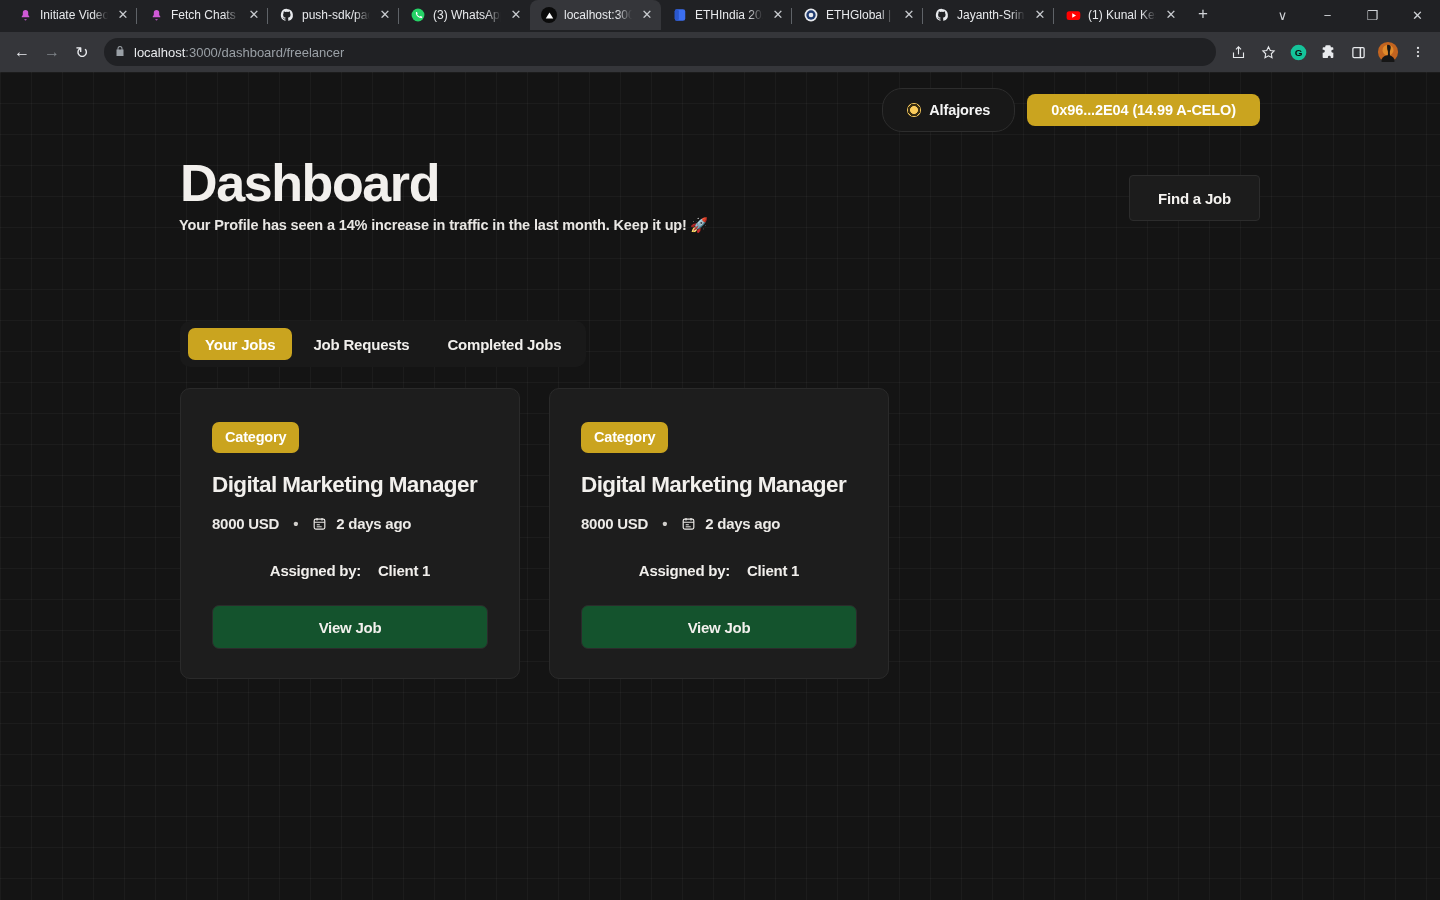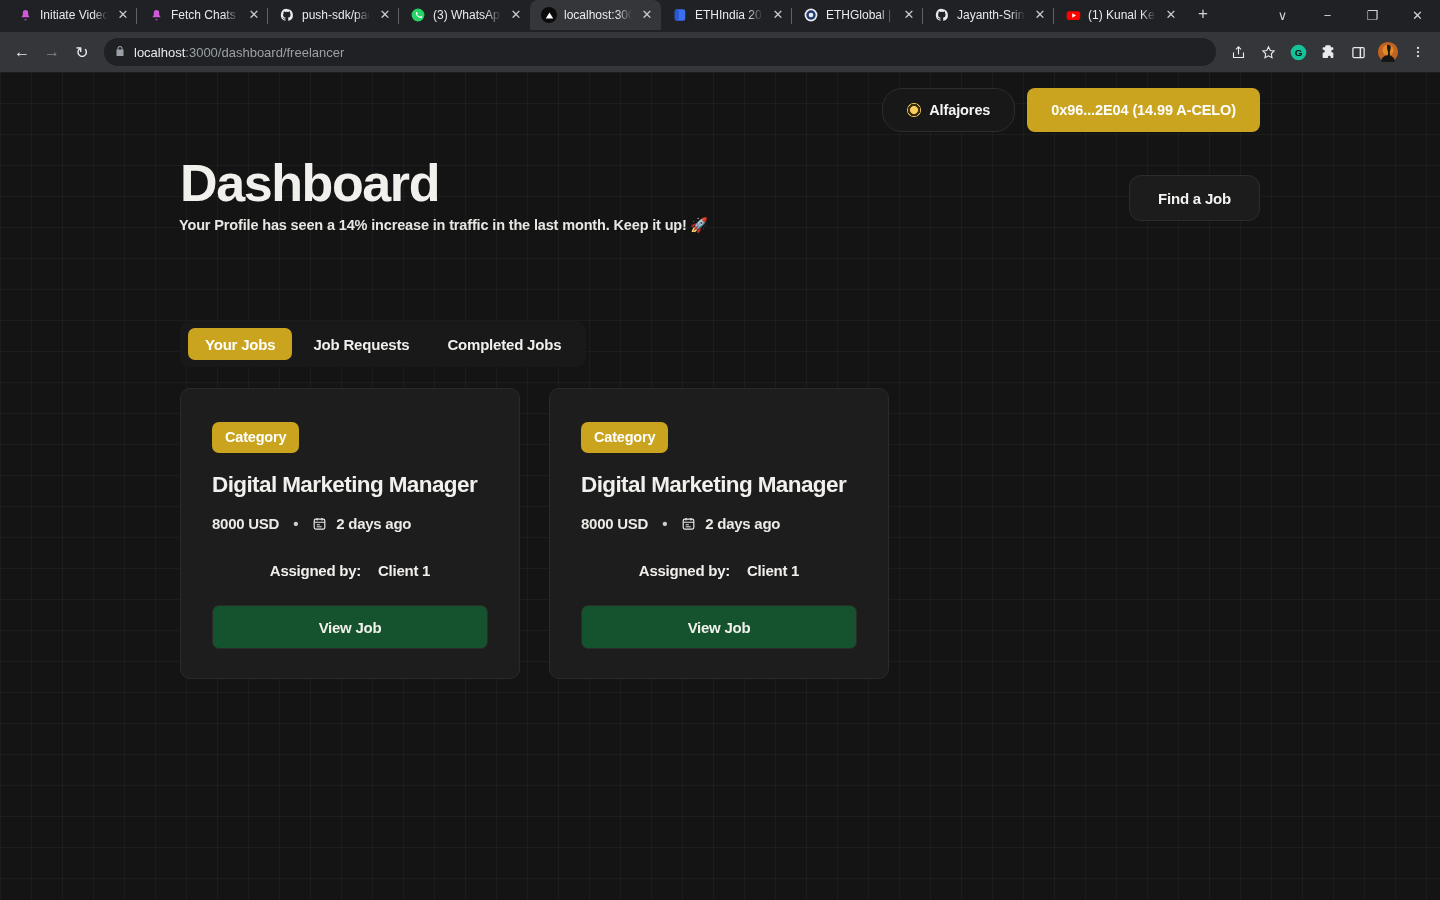--- a/index.html
+++ b/index.html
@@ -178,21 +178,21 @@
     padding: 0 24px;
     letter-spacing: -0.1px;
   }
   .celo-dot {
     width: 14px; height: 14px;
     border-radius: 50%;
     background: radial-gradient(circle at 50% 50%, #fbcc5c 0 38%, #3b2f12 40% 62%, #fbcc5c 64% 100%);
     flex: 0 0 14px;
   }
   .account-btn {
-    height: 44px;
+    height: 32px;
     background: #caa41f;
     border-radius: 8px;
     color: #ffffff;
     font-size: 14.5px;
     font-weight: 700;
     display: flex;
     align-items: center;
     padding: 0 24px;
     letter-spacing: -0.1px;
   }
@@ -217,21 +217,21 @@
     letter-spacing: -0.15px;
   }
 
   .find-job-btn {
     position: absolute;
     right: 180px; top: 103px;
     height: 46px;
     padding: 0 28px;
     background: #1c1c1c;
     border: 1px solid #2c2c2c;
-    border-radius: 12px;
+    border-radius: 4px;
     color: #f4f2ef;
     font-size: 15px;
     font-weight: 700;
     display: flex;
     align-items: center;
     letter-spacing: -0.2px;
   }
 
   .tabs-wrap {
     position: absolute;

